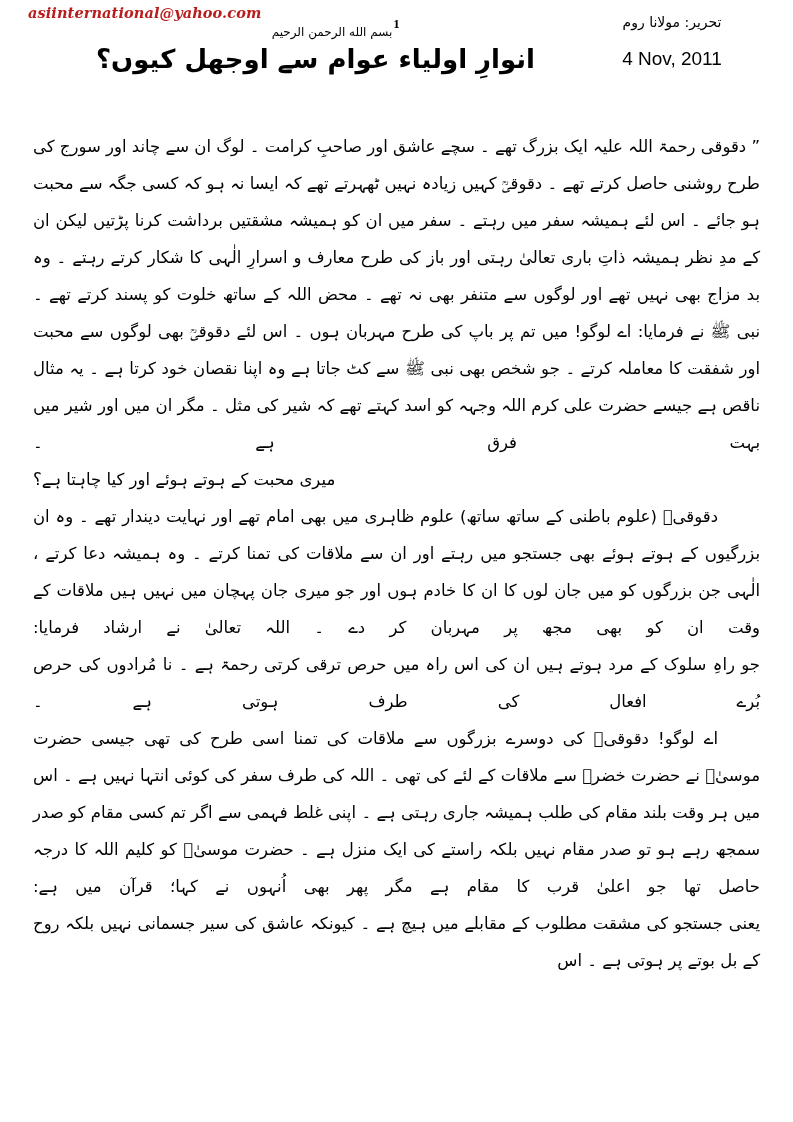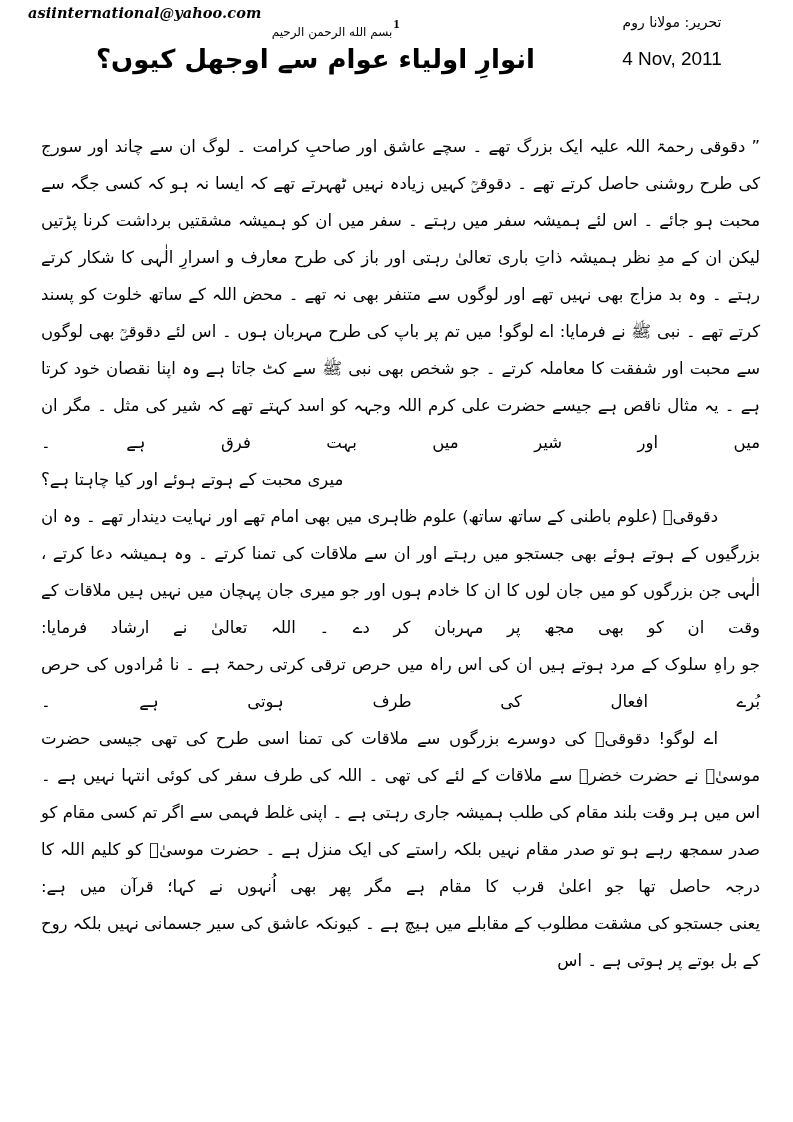--- a/index.html
+++ b/index.html
@@ -27,21 +27,21 @@
   }
   .email {
     position: absolute;
     top: 4px;
     left: 28px;
     direction: ltr;
     font-family: "DejaVu Serif", "Liberation Serif", serif;
     font-style: italic;
     font-weight: bold;
     font-size: 14.5px;
-    color: #000000;
+    color: #b91c1c;
     letter-spacing: 0.1px;
     white-space: nowrap;
   }
   .bismillah {
     position: absolute;
     top: 5px;
     left: 0;
     width: 664px;
     text-align: center;
     direction: rtl;
@@ -109,21 +109,21 @@
     left: 33px;
     direction: rtl;
     text-align: justify;
     text-align-last: justify;
     font-family: "DejaVu Sans", sans-serif;
     font-size: 16.5px;
     line-height: 37px;
     color: #000000;
   }
   .para {
-    margin: 0 0 0 8px;
+    margin: 0 0 0 0;
     direction: rtl;
     text-align: justify;
     text-align-last: justify;
   }
   .para.indent {
     text-indent: 42px;
   }
   .para.last-left {
     text-align-last: right;
   }

